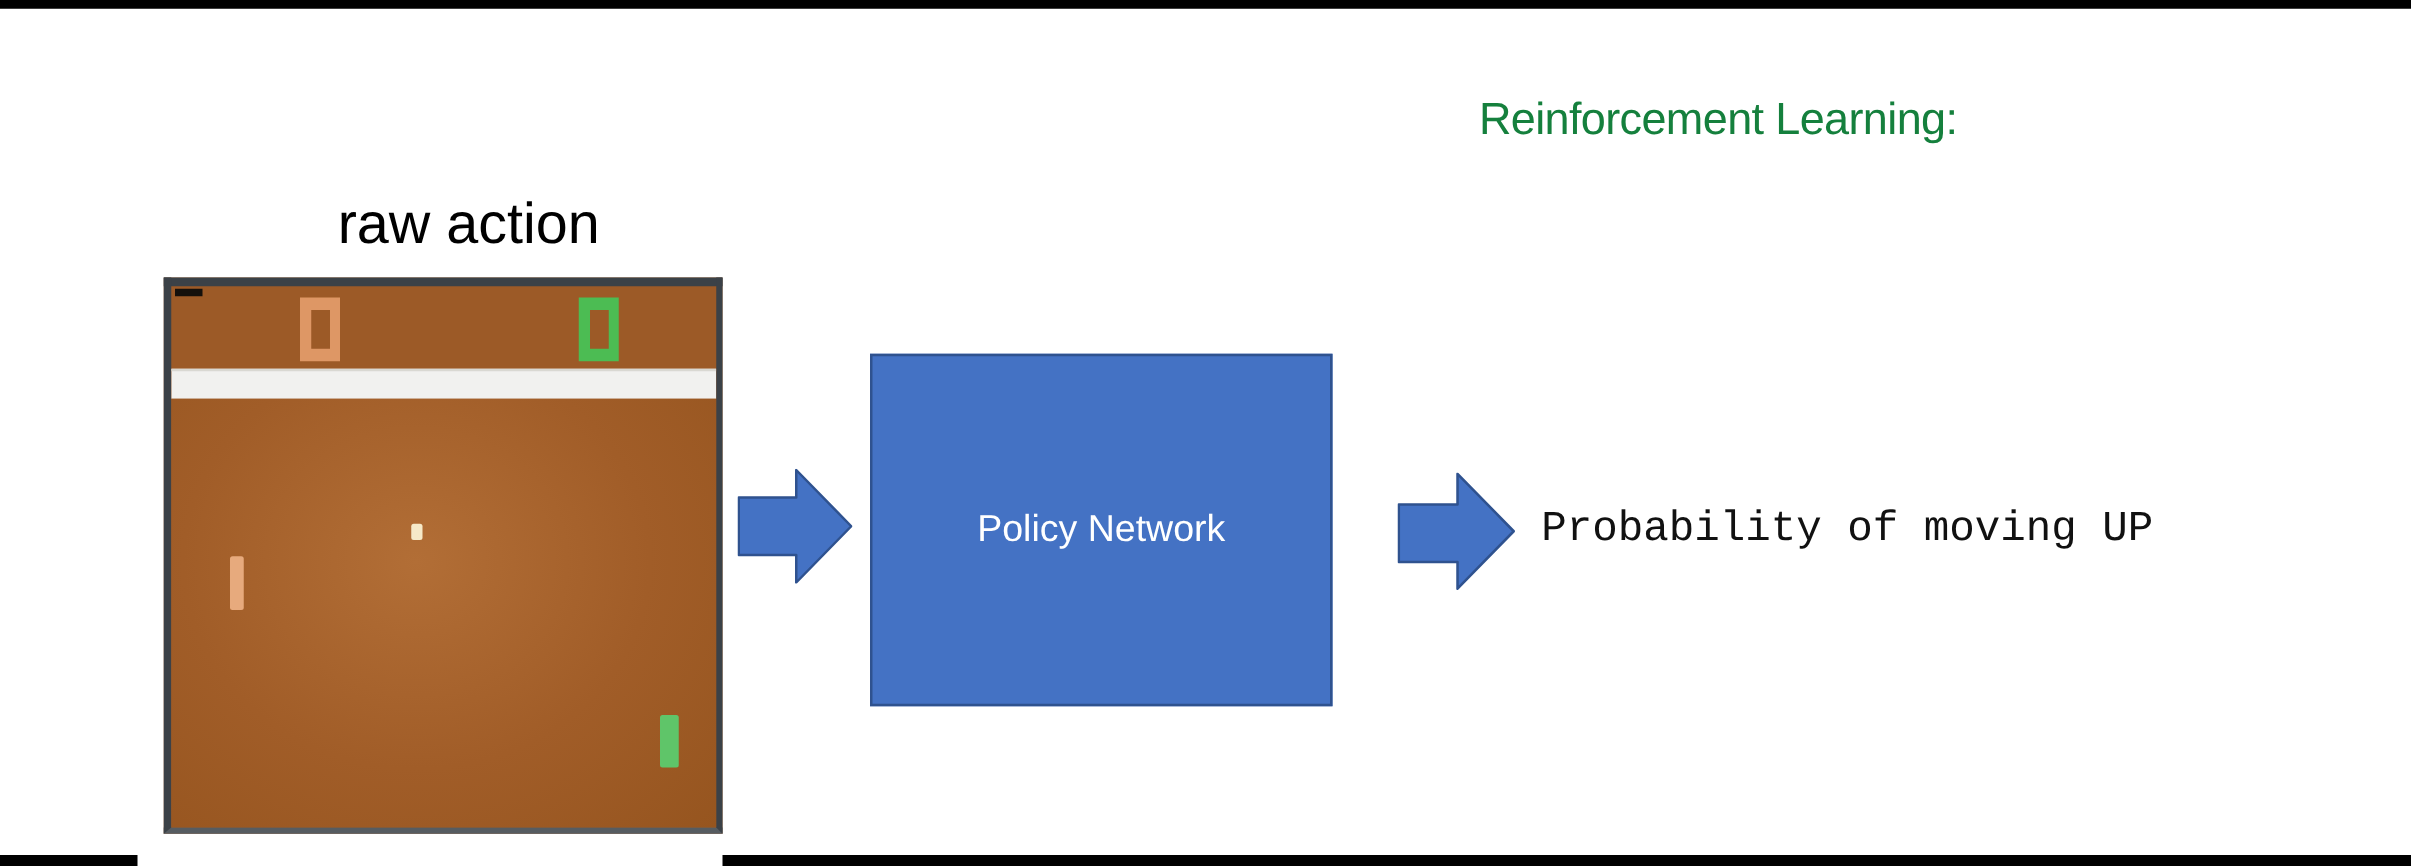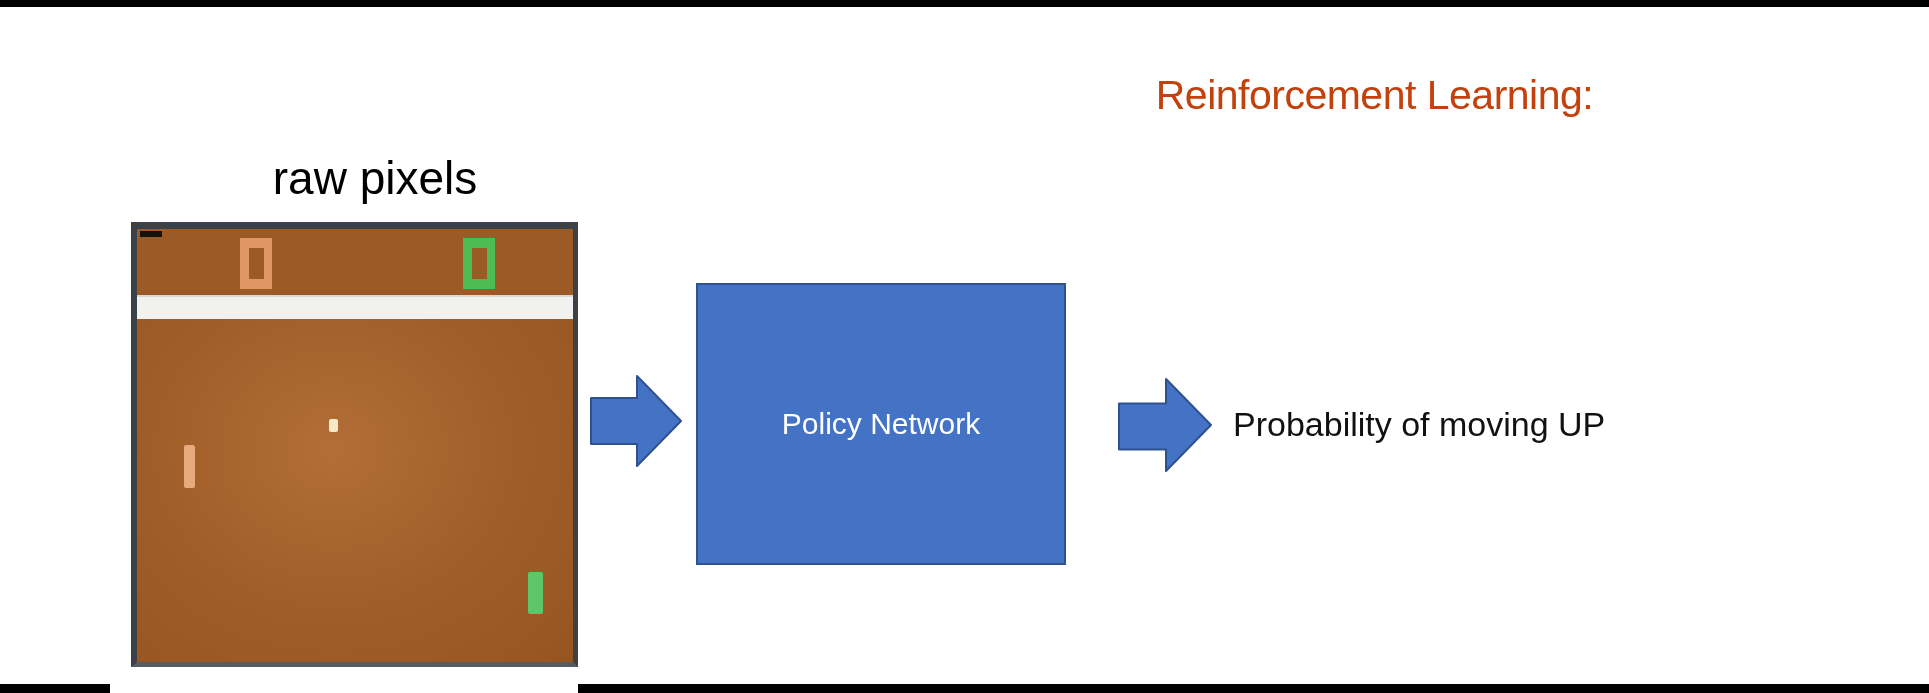--- a/index.html
+++ b/index.html
@@ -14,22 +14,22 @@
 
   
   .bar-top    { left: 0; top: 0; width: 1929px; height: 7px; background: #000; }
   .bar-bottom-left  { left: 0;   top: 684px; width: 110px;  height: 9px; background: #000; }
   .bar-bottom-right { left: 578px; top: 684px; width: 1351px; height: 9px; background: #000; }
 
   
   .title {
     left: 820px; top: 60px; width: 1109px;
     text-align: center;
-    font-size: 41px; line-height: 70px;
-    color: #c2410c;
+    font-size: 36px; line-height: 70px;
+    color: #15803d;
     letter-spacing: -0.5px;
   }
   .title .line { white-space: nowrap; }
 
   
   .raw-pixels-label {
     left: 240px; top: 150px; width: 270px;
     text-align: center;
     font-size: 46px; line-height: 56px;
     color: #000;
@@ -78,34 +78,35 @@
     border: 2px solid #2f528f;
     display: flex; align-items: center; justify-content: center;
     color: #ffffff; font-size: 30px;
   }
 
   
   .output-label {
     left: 1233px; top: 405px;
     font-size: 34px; color: #111;
     white-space: nowrap;
+    font-family: Liberation Mono, monospace;
   }
 </style>
 </head>
 <body>
 
 <div class="abs bar-top"></div>
 <div class="abs bar-bottom-left"></div>
 <div class="abs bar-bottom-right"></div>
 
 <div class="abs title">
   <div class="line">Reinforcement Learning:</div>
 </div>
 
-<div class="abs raw-pixels-label">raw pixels</div>
+<div class="abs raw-pixels-label">raw action</div>
 
 <div class="abs game-frame">
   <div class="game-inner">
     <div class="abs corner-dash"></div>
     <div class="abs score score-left">
       <div class="score-hole"></div>
     </div>
     <div class="abs score score-right">
       <div class="score-hole"></div>
     </div>

